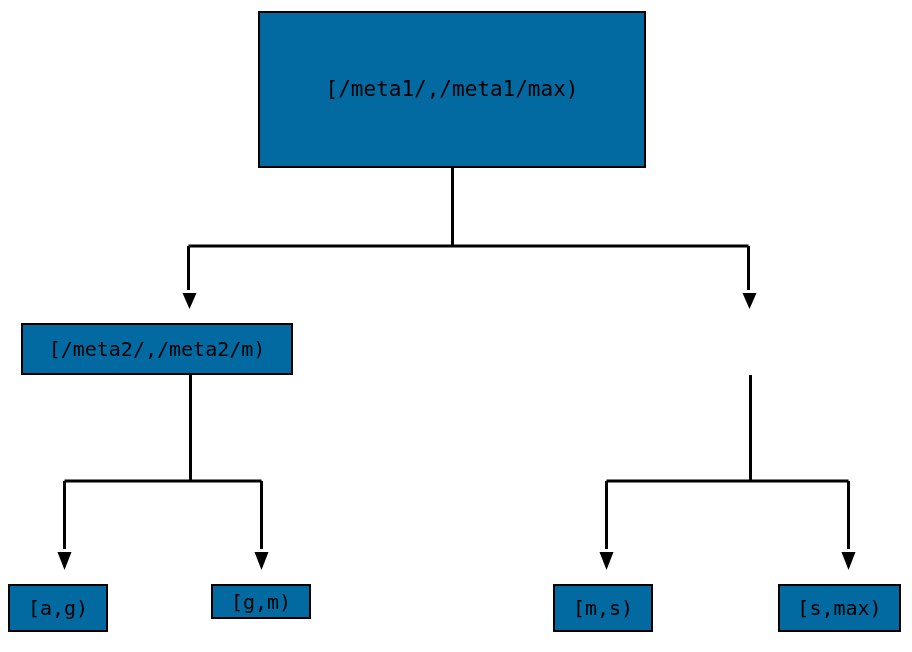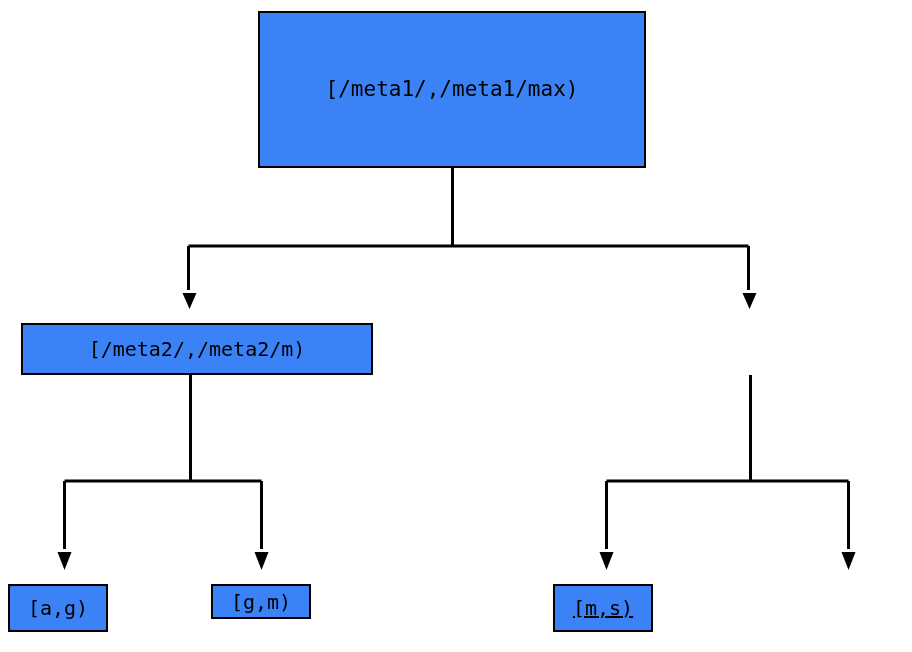--- a/index.html
+++ b/index.html
@@ -24,39 +24,39 @@
     position: absolute;
     left: 0;
     top: 0;
     width: 912px;
     height: 652px;
   }
   .node-box {
     position: absolute;
     box-sizing: border-box;
     border: 2px solid #000000;
-    background: #3b82f6;
+    background: #0369a1;
     display: flex;
     align-items: center;
     justify-content: center;
     color: #000000;
   }
   .node-label {
     font-family: "DejaVu Sans Mono", "Liberation Mono", monospace;
     white-space: pre;
     letter-spacing: 0px;
     line-height: 1;
     color: #000000;
   }
   .node-root   { left: 258px; top: 11px;  width: 388px; height: 157px; }
-  .node-mid-l  { left: 21px;  top: 323px; width: 352px; height: 52px;  }
+  .node-mid-l  { left: 21px;  top: 323px; width: 272px; height: 52px;  }
   .node-mid-r  { left: 580px; top: 323px; width: 321px; height: 52px;  }
   .node-leaf-1 { left: 8px;   top: 584px; width: 100px; height: 48px;  }
   .node-leaf-2 { left: 211px; top: 584px; width: 100px; height: 35px;  }
-  .node-leaf-3 { left: 553px; top: 584px; width: 100px; height: 48px; text-decoration: underline;  }
+  .node-leaf-3 { left: 553px; top: 584px; width: 100px; height: 48px;  }
   .node-leaf-4 { left: 778px; top: 584px; width: 123px; height: 48px;  }
 
   .label-lg { font-size: 21px; }
   .label-md { font-size: 20px; }
   .label-sm { font-size: 20px; }
 </style>
 </head>
 <body>
 
 <div id="diagram-canvas">
@@ -107,14 +107,17 @@
   </div>
 
   <div class="node-box node-leaf-2">
     <span class="node-label label-sm">[g,m)</span>
   </div>
 
   <div class="node-box node-leaf-3">
     <span class="node-label label-sm">[m,s)</span>
   </div>
 
+  <div class="node-box node-leaf-4">
+    <span class="node-label label-sm">[s,max)</span>
+  </div>
 
 </div>
 
 </body></html>

